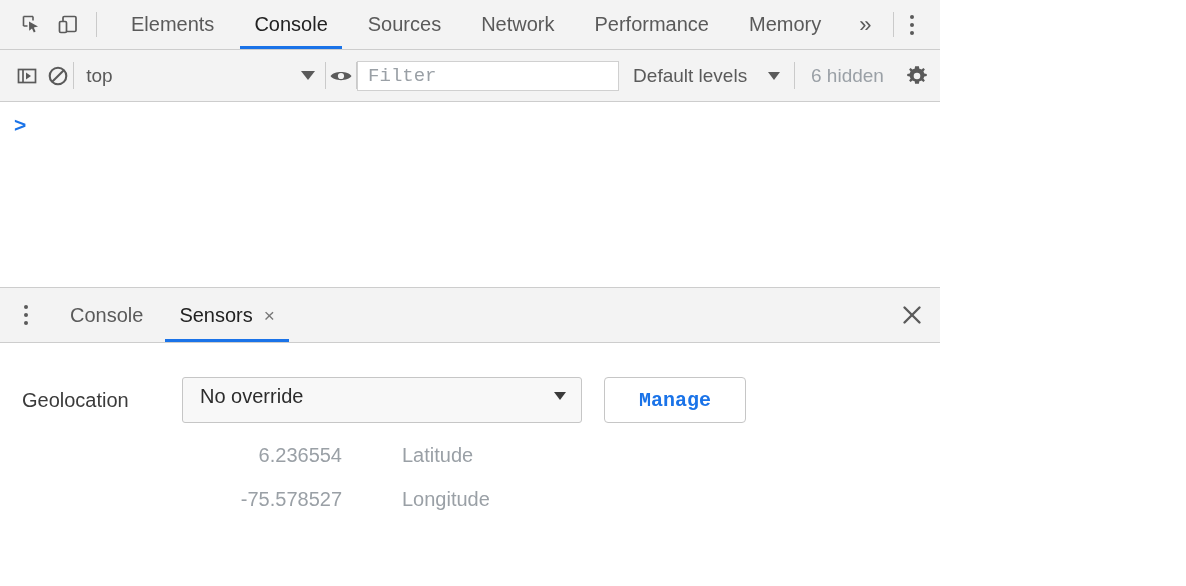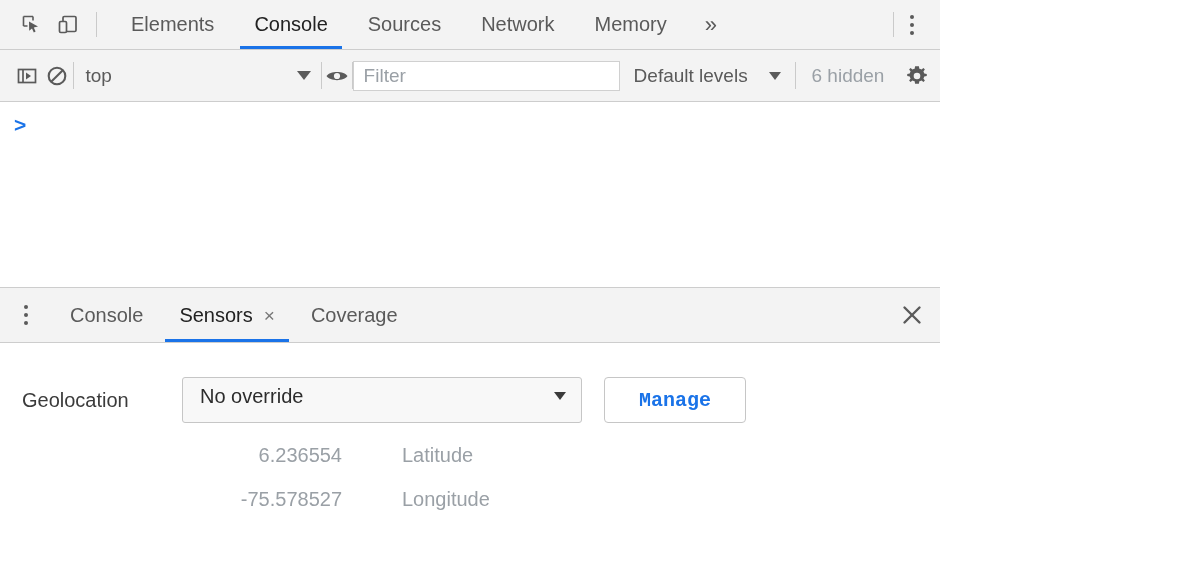--- a/index.html
+++ b/index.html
@@ -141,21 +141,21 @@
     border-right: 7px solid transparent;
     border-top: 9px solid #5a5a5a;
   }
   .filter-input {
     width: 272px;
     height: 30px;
     background: #ffffff;
     border: 1px solid #d0d0d0;
     font-size: 19px;
     color: #3b3b3b;
-    font-family: Liberation Sans, sans-serif;
+    font-family: Liberation Mono, monospace;
     padding: 0 10px;
     outline: none;
     box-sizing: border-box;
   }
   .filter-input::placeholder { color: #9aa0a6; }
   .levels {
     display: flex;
     align-items: center;
     gap: 21px;
     font-size: 19px;
@@ -375,20 +375,23 @@
       <div class="tab active">
         <span>Console</span>
       </div>
       <div class="tab">
         <span>Sources</span>
       </div>
       <div class="tab">
         <span>Network</span>
       </div>
       <div class="tab">
+        <span>Performance</span>
+      </div>
+      <div class="tab">
         <span>Memory</span>
       </div>
       <div class="tab-more">
         <span>»</span>
       </div>
     </div>
 
     <div class="tabbar-right">
       <div class="vsep"></div>
       <div class="dots-vert">
@@ -472,23 +475,20 @@
       </div>
 
       <div class="drawer-tabs">
         <div class="dtab">
           <span>Console</span>
         </div>
         <div class="dtab active">
           <span>Sensors</span>
           <span class="dtab-close">×</span>
         </div>
-        <div class="dtab">
-          <span>Coverage</span>
-        </div>
       </div>
 
       <div class="drawer-close">
         <svg width="26" height="26" viewBox="0 0 26 26">
           <line x1="5.5" y1="5.5" x2="20.5" y2="20.5" stroke="#5a5a5a" stroke-width="2.4" stroke-linecap="round"></line>
           <line x1="20.5" y1="5.5" x2="5.5" y2="20.5" stroke="#5a5a5a" stroke-width="2.4" stroke-linecap="round"></line>
         </svg>
       </div>
     </div>
 

